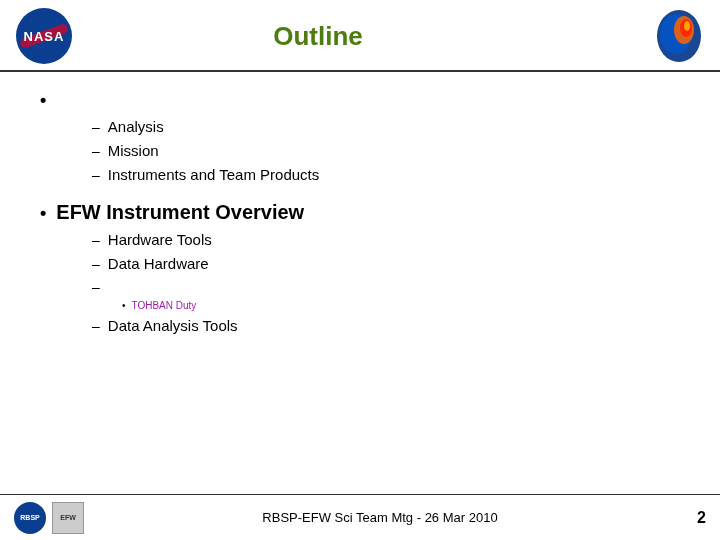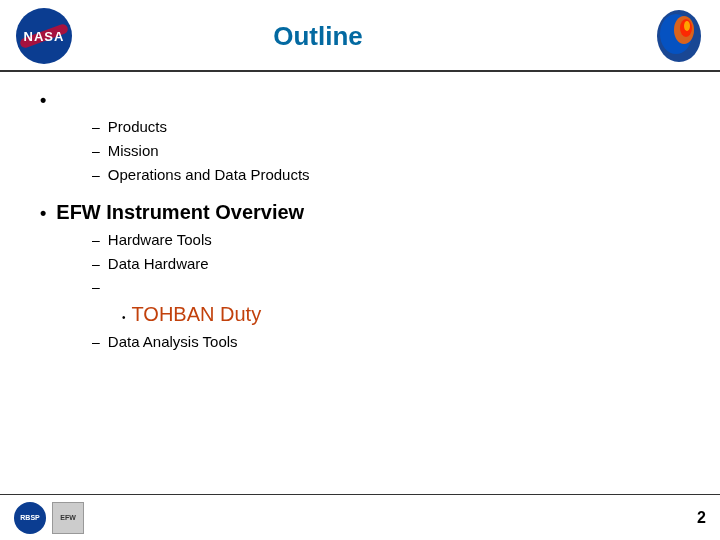--- a/index.html
+++ b/index.html
@@ -26,21 +26,21 @@
       display: flex;
       align-items: center;
       justify-content: space-between;
       padding: 8px 16px 6px 16px;
       border-bottom: 2px solid #333;
     }
 
     .title {
       font-size: 26px;
       font-weight: bold;
-      color: #0369a1;
+      color: #4d7c0f;
       flex: 1;
       text-align: center;
       margin-right: 60px;
     }
 
     
     .content {
       flex: 1;
       padding: 18px 40px 10px 40px;
     }
@@ -101,22 +101,22 @@
       gap: 6px;
       line-height: 1.6;
     }
 
     .sub-sub-bullet {
       font-size: 10px;
       color: #000;
     }
 
     .sub-sub-text {
-      font-size: 20px;
-      color: #c2410c;
+      font-size: 10px;
+      color: #a21caf;
     }
 
     
     .footer {
       border-top: 1.5px solid #333;
       display: flex;
       align-items: center;
       justify-content: space-between;
       padding: 6px 14px;
       height: 46px;
@@ -239,29 +239,29 @@
 
   <div class="content">
 
     <div class="bullet-item">
       <div class="bullet-main">
         <span class="bullet-dot">•</span>
       </div>
       <div class="sub-list">
         <div class="sub-item">
           <span class="sub-dash">–</span>
-          <span class="sub-text">Products</span>
+          <span class="sub-text">Analysis</span>
         </div>
         <div class="sub-item">
           <span class="sub-dash">–</span>
           <span class="sub-text">Mission</span>
         </div>
         <div class="sub-item">
           <span class="sub-dash">–</span>
-          <span class="sub-text">Operations and Data Products</span>
+          <span class="sub-text">Instruments and Team Products</span>
         </div>
       </div>
     </div>
 
     <div class="bullet-item">
       <div class="bullet-main">
         <span class="bullet-dot">•</span>
         <span class="bullet-text">EFW Instrument Overview</span>
       </div>
       <div class="sub-list">
@@ -294,16 +294,17 @@
 
   <div class="footer">
     <div class="footer-logos">
       <div class="footer-logo-circle">
         <span class="footer-logo-text">RBSP</span>
       </div>
       <div class="footer-logo-square">
         <span class="footer-logo-square-text">EFW</span>
       </div>
     </div>
+    <div class="footer-center">RBSP-EFW Sci Team Mtg - 26 Mar 2010</div>
     <div class="footer-page">2</div>
   </div>
 
 </div>
 
 </body></html>

